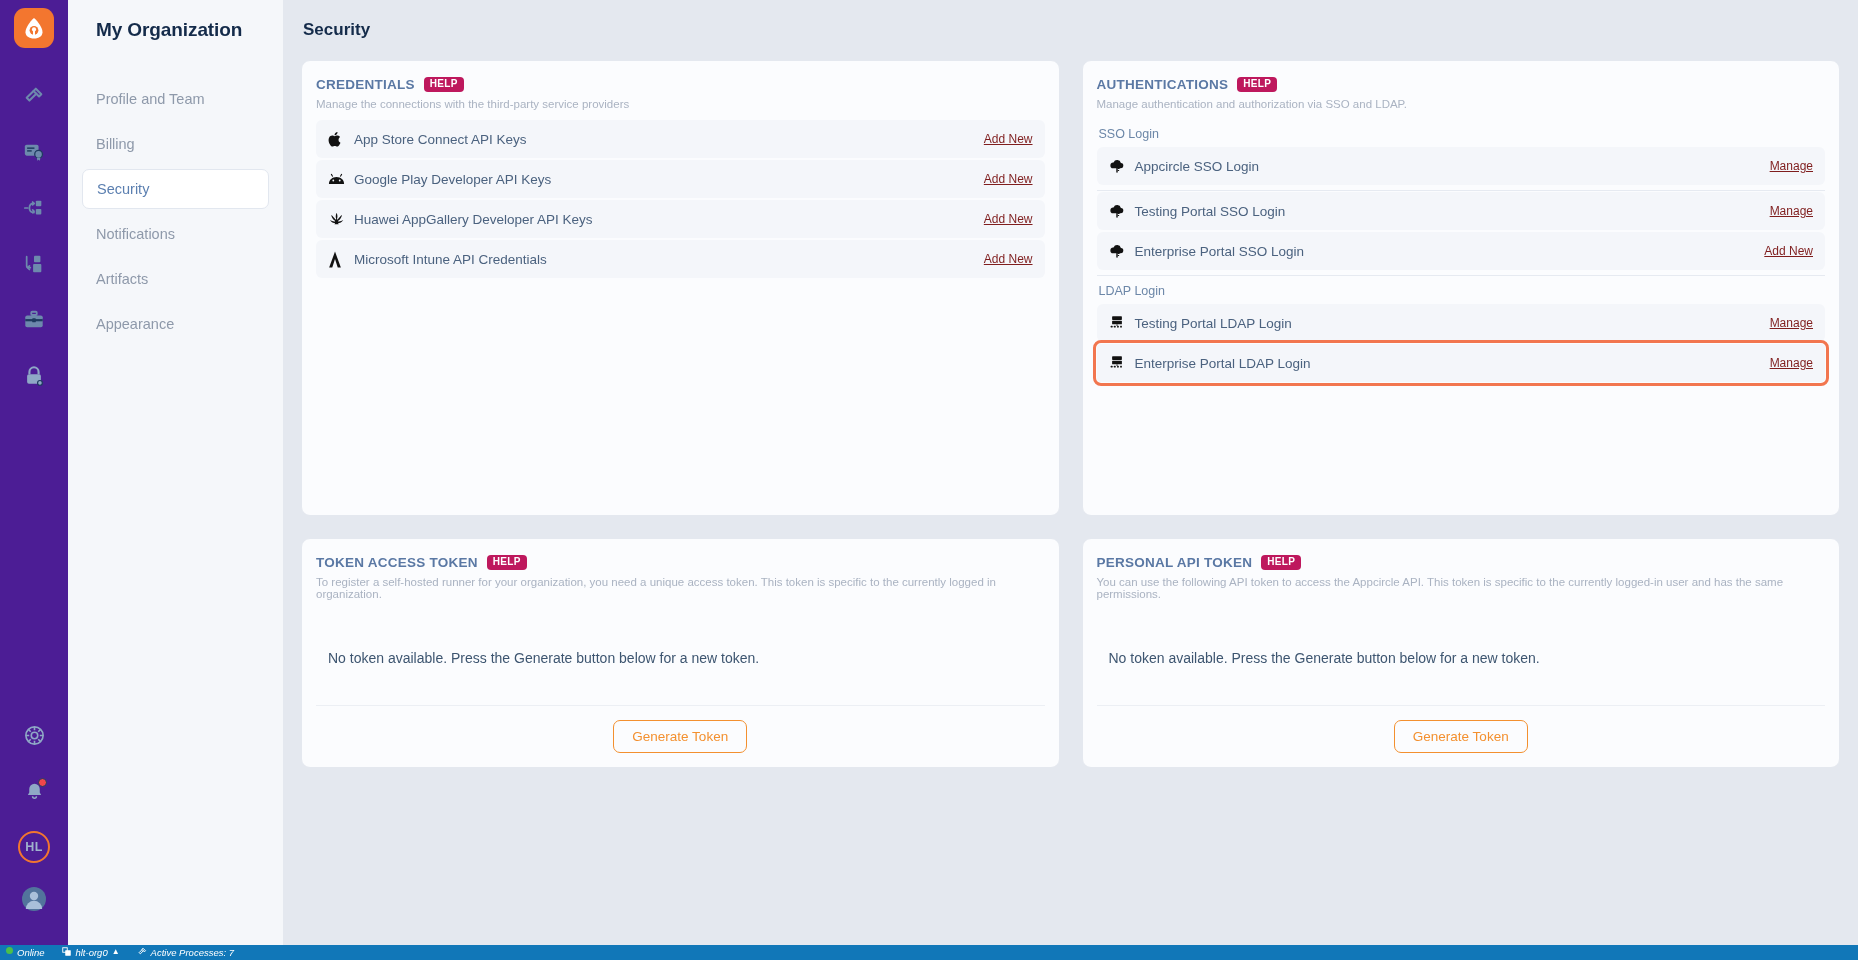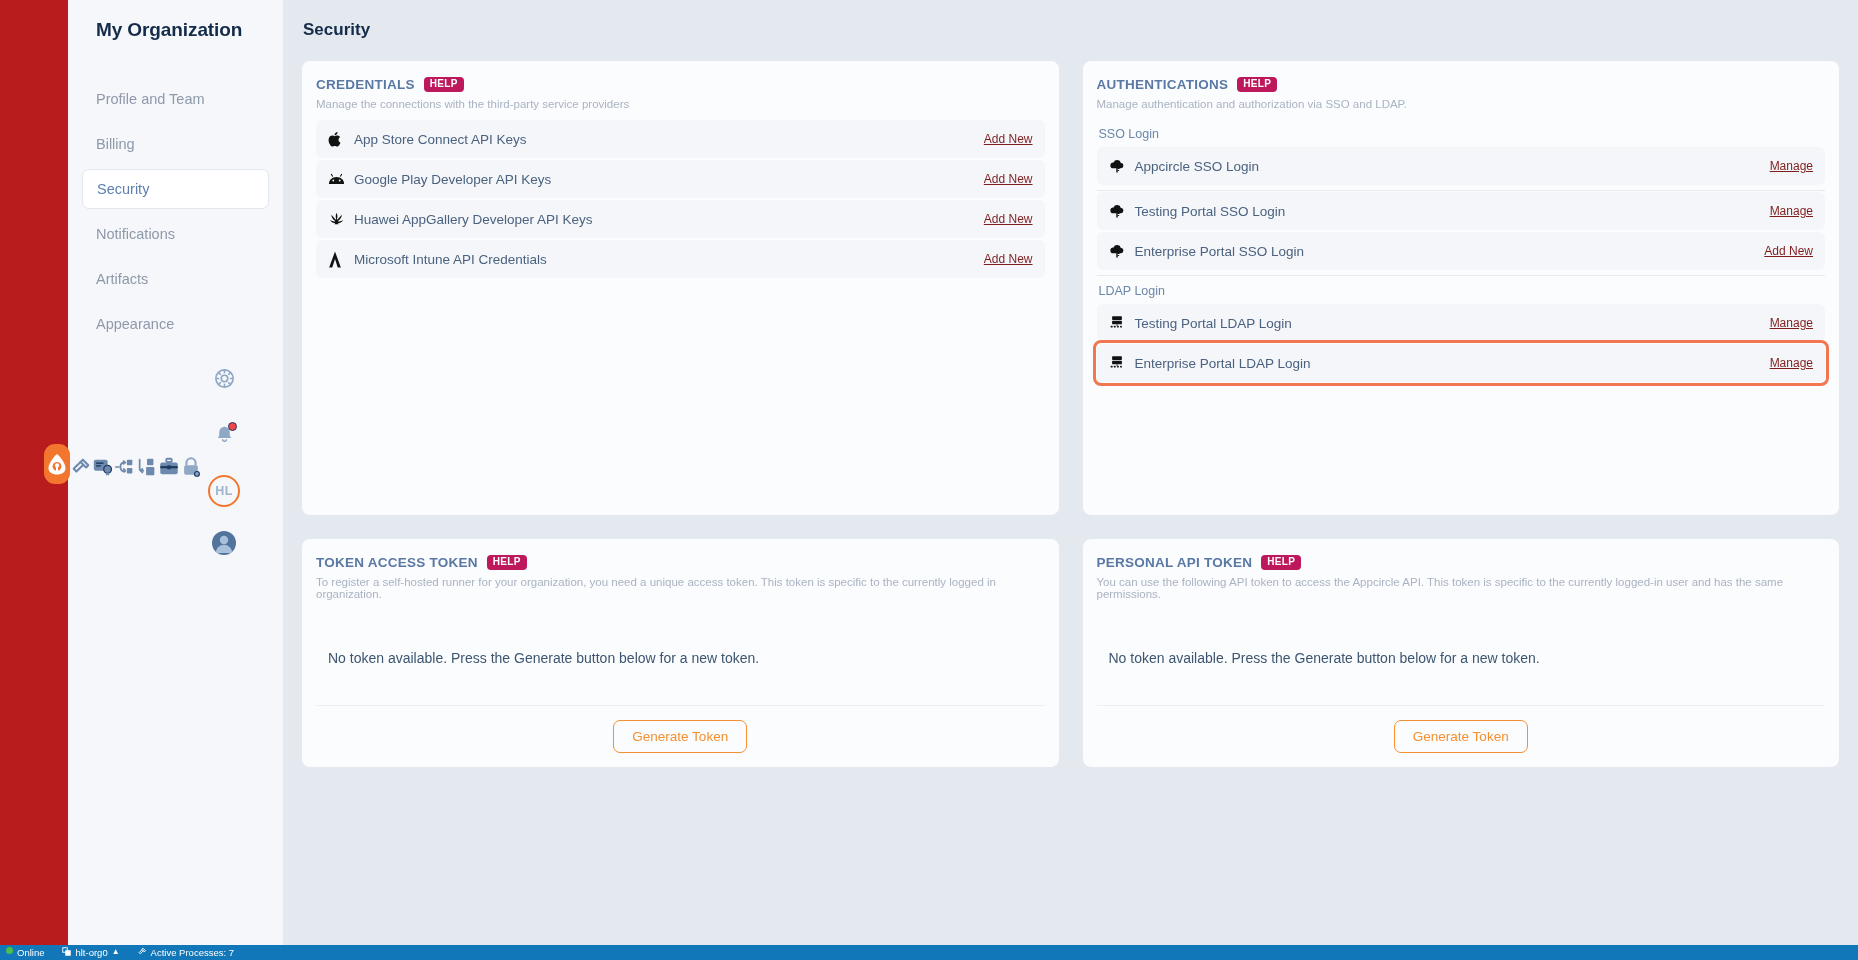--- a/index.html
+++ b/index.html
@@ -7,25 +7,24 @@
     width: 1858px; height: 960px;
     font-family: "Liberation Sans", sans-serif;
     background: #e4e8ef;
     overflow: hidden;
   }
   .app { position: relative; width: 1858px; height: 960px; display: flex; }
 
   
   .rail {
     width: 68px; height: 945px;
-    background: #b91c1c;
-    display: flex; align-items: center;
+    background: #4c1d95;
+    display: flex; flex-direction: column; align-items: center;
     flex: 0 0 68px;
     position: relative;
-    padding-left: 44px;
   }
   .logo {
     width: 40px; height: 40px; margin-top: 8px; margin-bottom: 26px;
     background: #f3762f; border-radius: 11px;
     display: flex; align-items: center; justify-content: center;
   }
   .rail-icon {
     width: 44px; height: 44px; margin-bottom: 12px;
     display: flex; align-items: center; justify-content: center;
     border-radius: 8px; cursor: pointer;
@@ -139,21 +138,21 @@
     padding: 8px 18px; border-radius: 7px; cursor: pointer;
   }
 
   
   .statusbar {
     position: absolute; left: 0; bottom: 0;
     width: 1858px; height: 15px; background: #1177b8;
     display: flex; align-items: center; gap: 0px;
     color: #ffffff; font-size: 9.5px; padding-left: 6px;
   }
-  .sb-item { display: flex; align-items: flex-start; gap: 4px; margin-right: 18px; cursor: pointer; }
+  .sb-item { display: flex; align-items: flex-start; gap: 4px; margin-right: 18px; cursor: pointer; font-style: italic; }
   .sb-dot { width: 7px; height: 7px; border-radius: 50%; background: #4bbf4b; }
   .sb-chevron { font-size: 8px; }
 </style>
 </head>
 <body>
 
 <div class="app">
 
   <div class="rail">
     <div class="logo">

